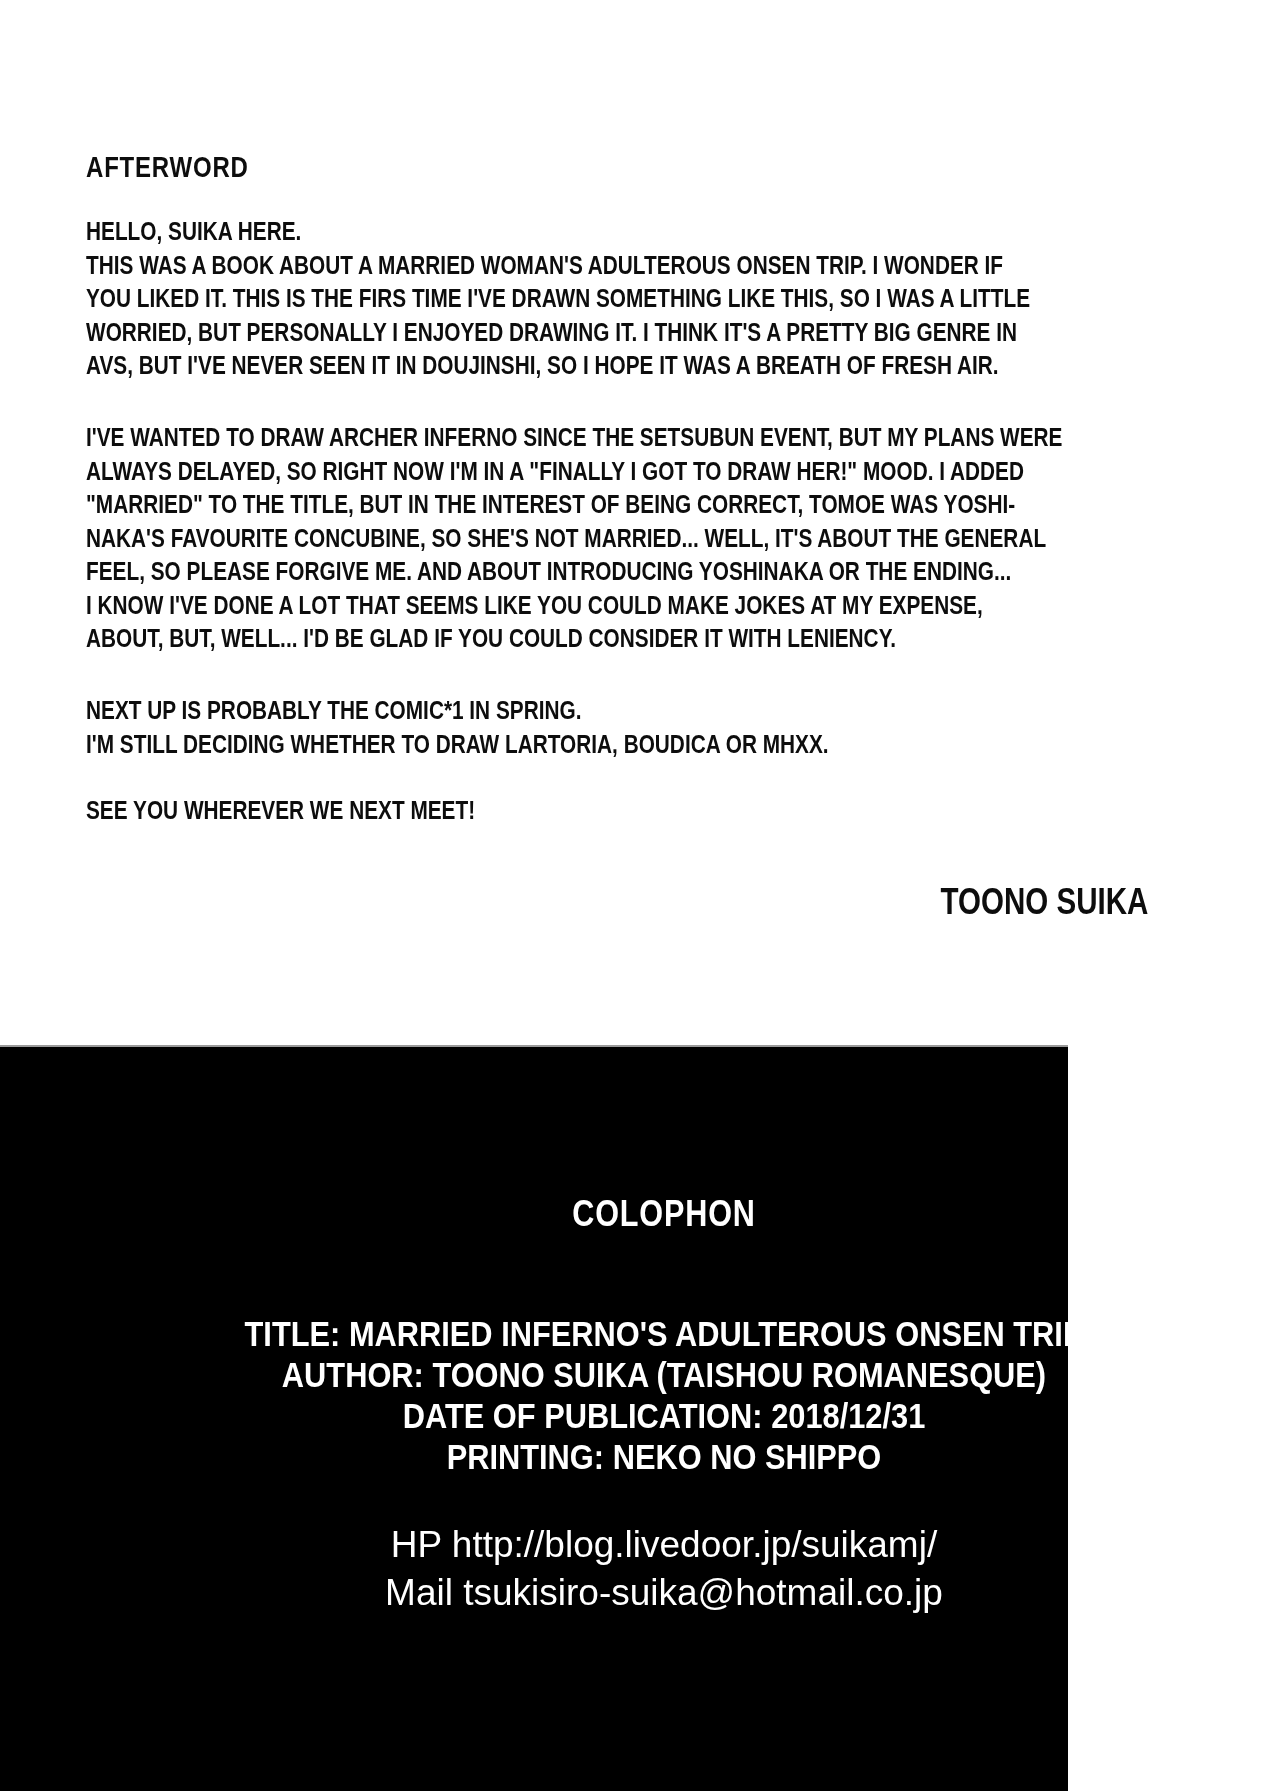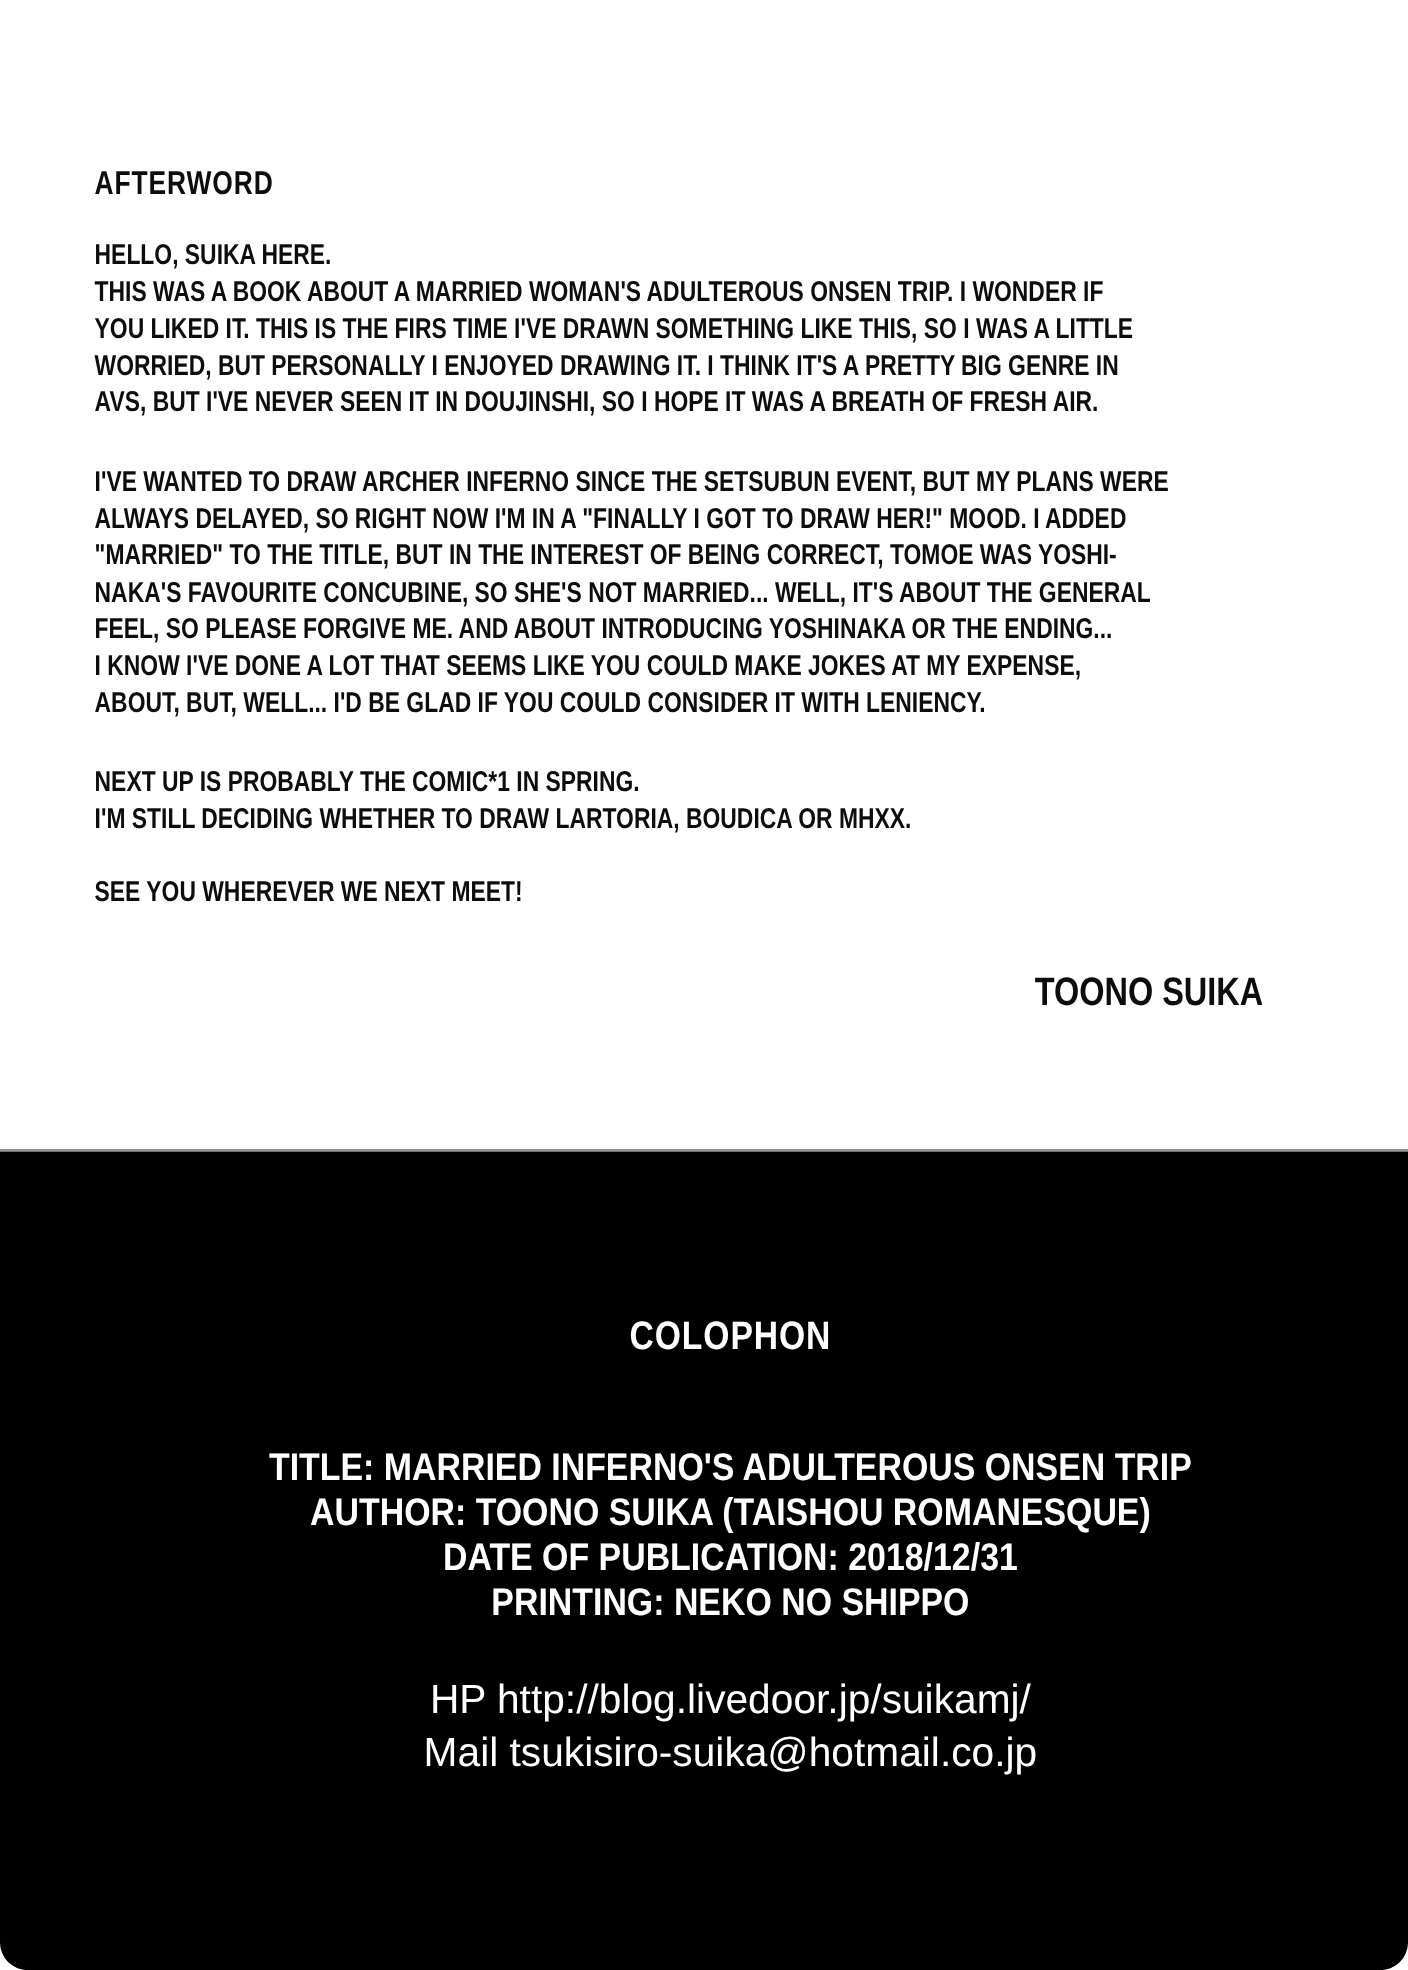--- a/index.html
+++ b/index.html
@@ -4,21 +4,20 @@
 <style>
   html, body { margin: 0; padding: 0; background: #ffffff; }
   .page {
     position: relative;
     width: 1280px;
     height: 1791px;
     background: #ffffff;
     overflow: hidden;
     font-family: "Liberation Sans", sans-serif;
     color: #0d0d0d;
-    border-radius: 25px;
   }
 
   
   .aw-block {
     position: absolute;
     left: 86px;
     transform: scaleX(0.8);
     transform-origin: left top;
     white-space: nowrap;
   }
@@ -47,21 +46,21 @@
     white-space: nowrap;
     transform: scaleX(0.82);
     transform-origin: right top;
   }
 
   
   .colophon {
     position: absolute;
     left: 0;
     top: 1045px;
-    width: 1280px;
+    width: 1068px;
     height: 746px;
     background: #000000;
     border-top: 2px solid #9a9a9a;
     box-sizing: border-box;
     color: #ffffff;
   }
   .co-center {
     position: absolute;
     left: 24px;
     width: 1280px;

